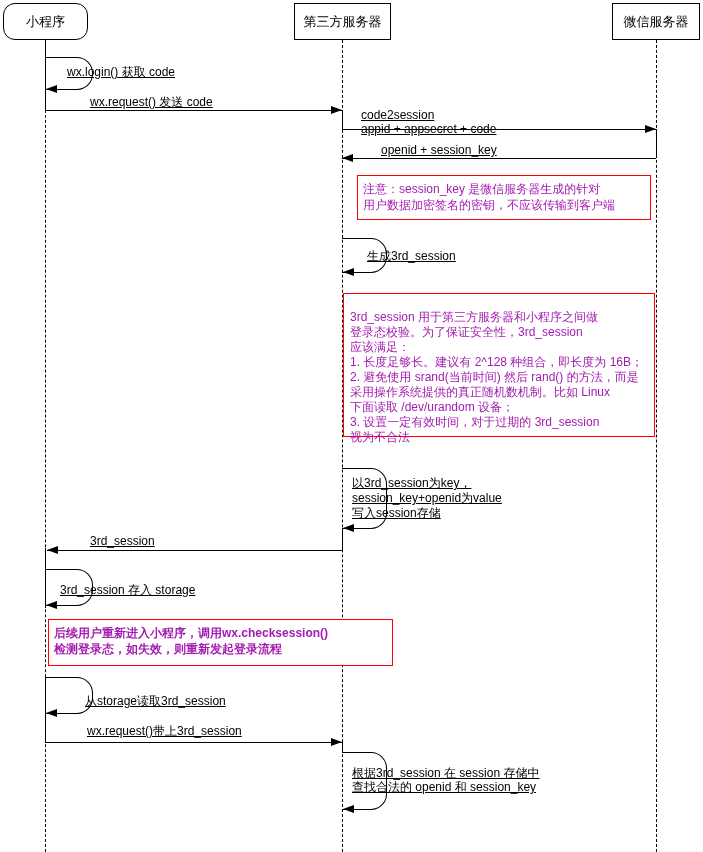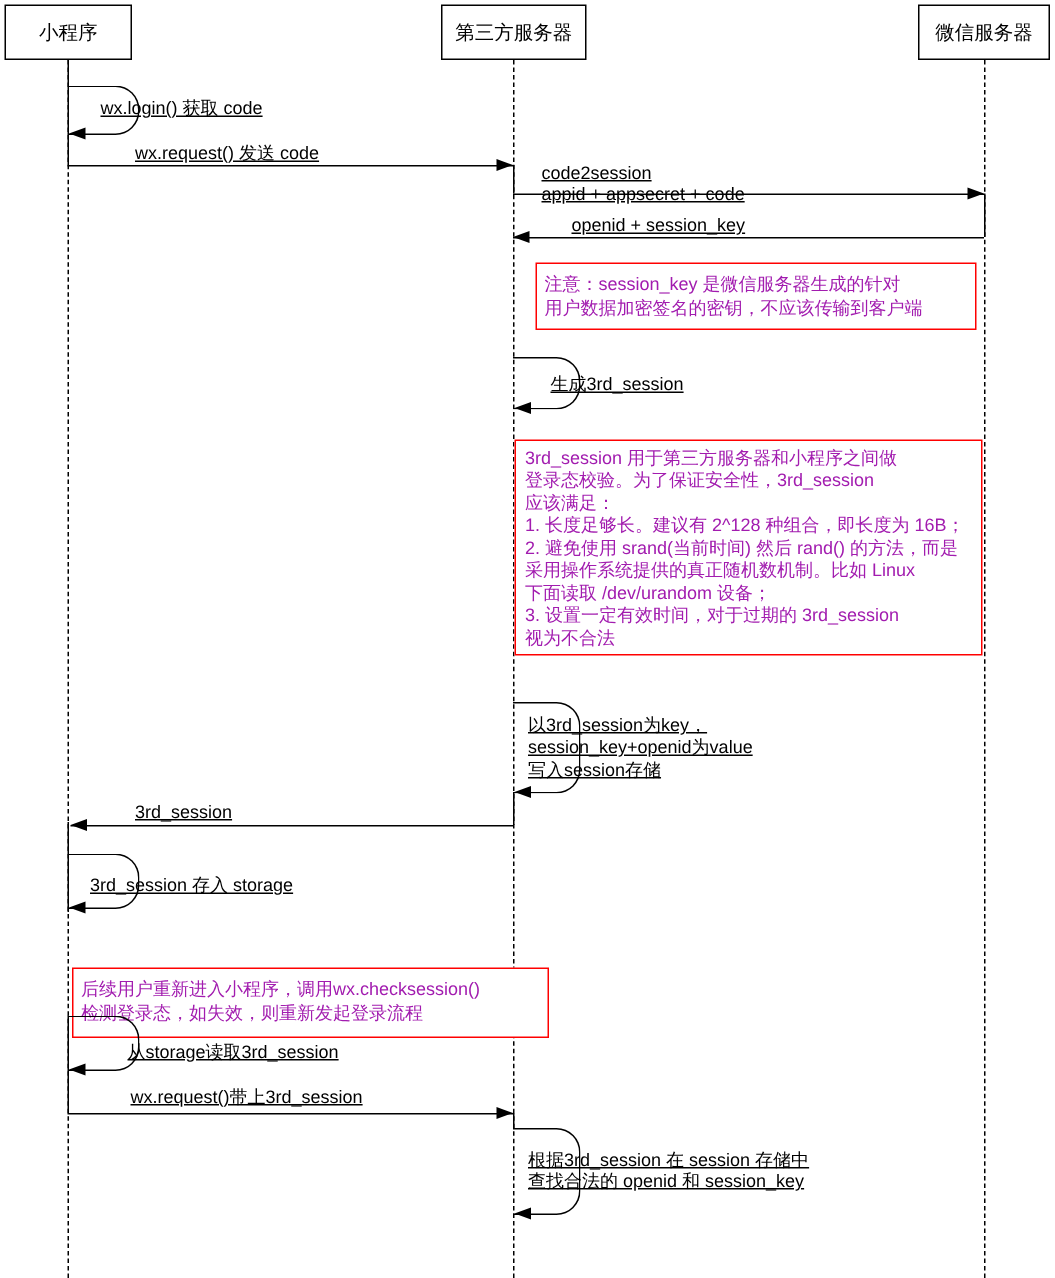--- a/index.html
+++ b/index.html
@@ -35,21 +35,21 @@
   <div class="lifeline" style="left:656px;"></div>
 
   <div class="vseg" style="left:45px;top:40px;height:70px;"></div>
   <div class="vseg" style="left:45px;top:548px;height:60px;"></div>
   <div class="vseg" style="left:45px;top:677px;height:65px;"></div>
   <div class="vseg" style="left:342px;top:110px;height:19px;"></div>
   <div class="vseg" style="left:342px;top:528px;height:22px;"></div>
   <div class="vseg" style="left:342px;top:742px;height:10px;"></div>
   <div class="vseg" style="left:656px;top:129px;height:29px;"></div>
 
-  <div class="actor" style="left:3px;width:85px;">
+  <div class="actor" style="left:3px;width:85px;border-radius:12px;">
     <span>小程序</span>
   </div>
   <div class="actor" style="left:612px;width:88px;">
     <span>微信服务器</span>
   </div>
   <div class="actor" style="left:294px;width:97px;">
     <span>第三方服务器</span>
   </div>
 
   <div class="loop" style="left:45px;top:57px;width:48px;height:33px;"></div>
@@ -69,21 +69,21 @@
   <div class="ah-l" style="left:342px;top:154px;"></div>
   <div class="lbl c" style="left:381px;top:143px;width:200px;">openid + session_key</div>
 
   <div class="note" style="left:357px;top:175px;width:294px;height:45px;">注意：session_key 是微信服务器生成的针对
 用户数据加密签名的密钥，不应该传输到客户端</div>
 
   <div class="loop" style="left:342px;top:238px;width:45px;height:35px;"></div>
   <div class="ah-l" style="left:343px;top:268px;"></div>
   <div class="lbl" style="left:367px;top:249px;">生成3rd_session</div>
 
-  <div class="note" style="left:343px;top:293px;width:312px;height:144px;padding:4px 6px;line-height:15px;">3rd_session 用于第三方服务器和小程序之间做
+  <div class="note" style="left:343px;top:293px;width:312px;height:144px;padding:16px 6px;line-height:15px;">3rd_session 用于第三方服务器和小程序之间做
 登录态校验。为了保证安全性，3rd_session
 应该满足：
 1. 长度足够长。建议有 2^128 种组合，即长度为 16B；
 2. 避免使用 srand(当前时间) 然后 rand() 的方法，而是
 采用操作系统提供的真正随机数机制。比如 Linux
 下面读取 /dev/urandom 设备；
 3. 设置一定有效时间，对于过期的 3rd_session
 视为不合法</div>
 
   <div class="loop" style="left:342px;top:468px;width:45px;height:61px;"></div>
@@ -93,21 +93,21 @@
 写入session存储</div>
 
   <div class="hline" style="left:47px;top:550px;width:295px;"></div>
   <div class="ah-l" style="left:47px;top:546px;"></div>
   <div class="lbl c" style="left:90px;top:534px;width:200px;">3rd_session</div>
 
   <div class="loop" style="left:45px;top:569px;width:48px;height:37px;"></div>
   <div class="ah-l" style="left:46px;top:601px;"></div>
   <div class="lbl" style="left:60px;top:583px;">3rd_session 存入 storage</div>
 
-  <div class="note" style="left:48px;top:645px;width:318px;height:47px;">后续用户重新进入小程序，调用wx.checksession()
+  <div class="note" style="left:48px;top:619px;width:345px;height:47px;font-weight:bold;">后续用户重新进入小程序，调用wx.checksession()
 检测登录态，如失效，则重新发起登录流程</div>
 
   <div class="loop" style="left:45px;top:677px;width:48px;height:37px;"></div>
   <div class="ah-l" style="left:46px;top:709px;"></div>
   <div class="lbl" style="left:85px;top:694px;">从storage读取3rd_session</div>
 
   <div class="hline" style="left:45px;top:742px;width:297px;"></div>
   <div class="ah-r" style="left:331px;top:738px;"></div>
   <div class="lbl c" style="left:87px;top:724px;width:200px;">wx.request()带上3rd_session</div>
 

